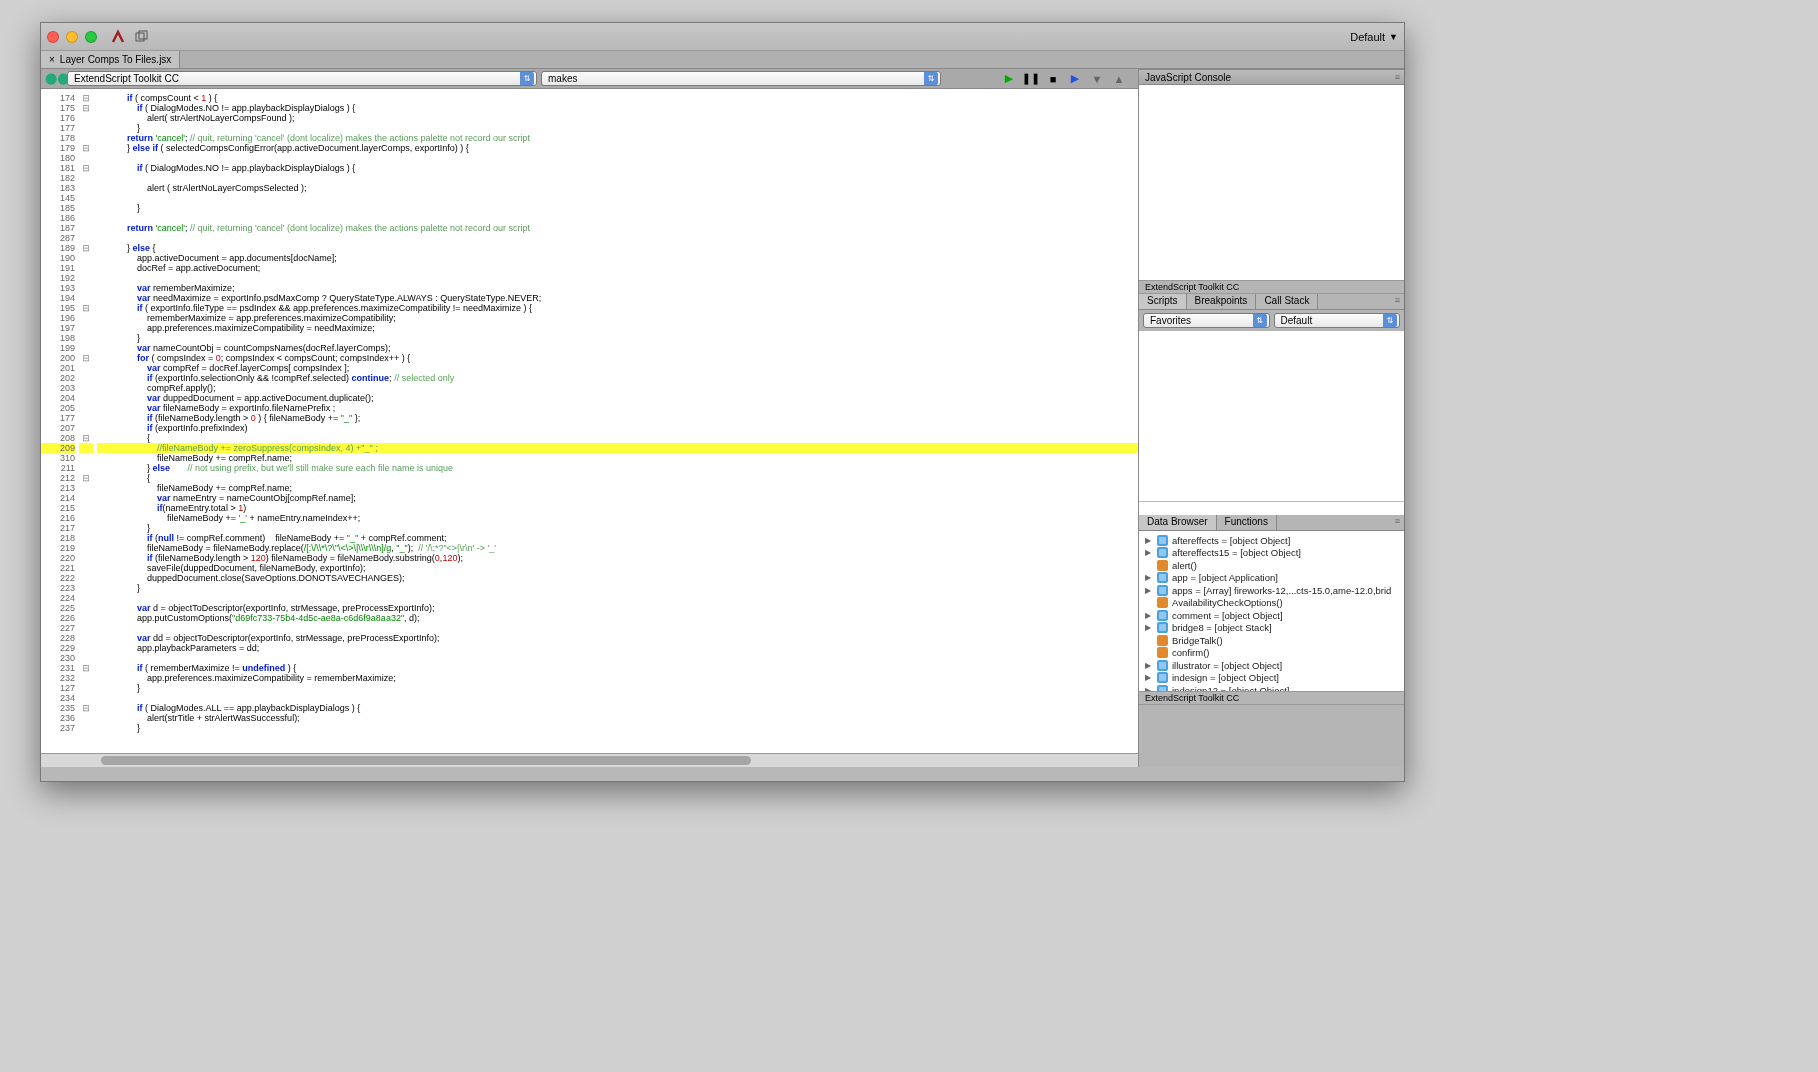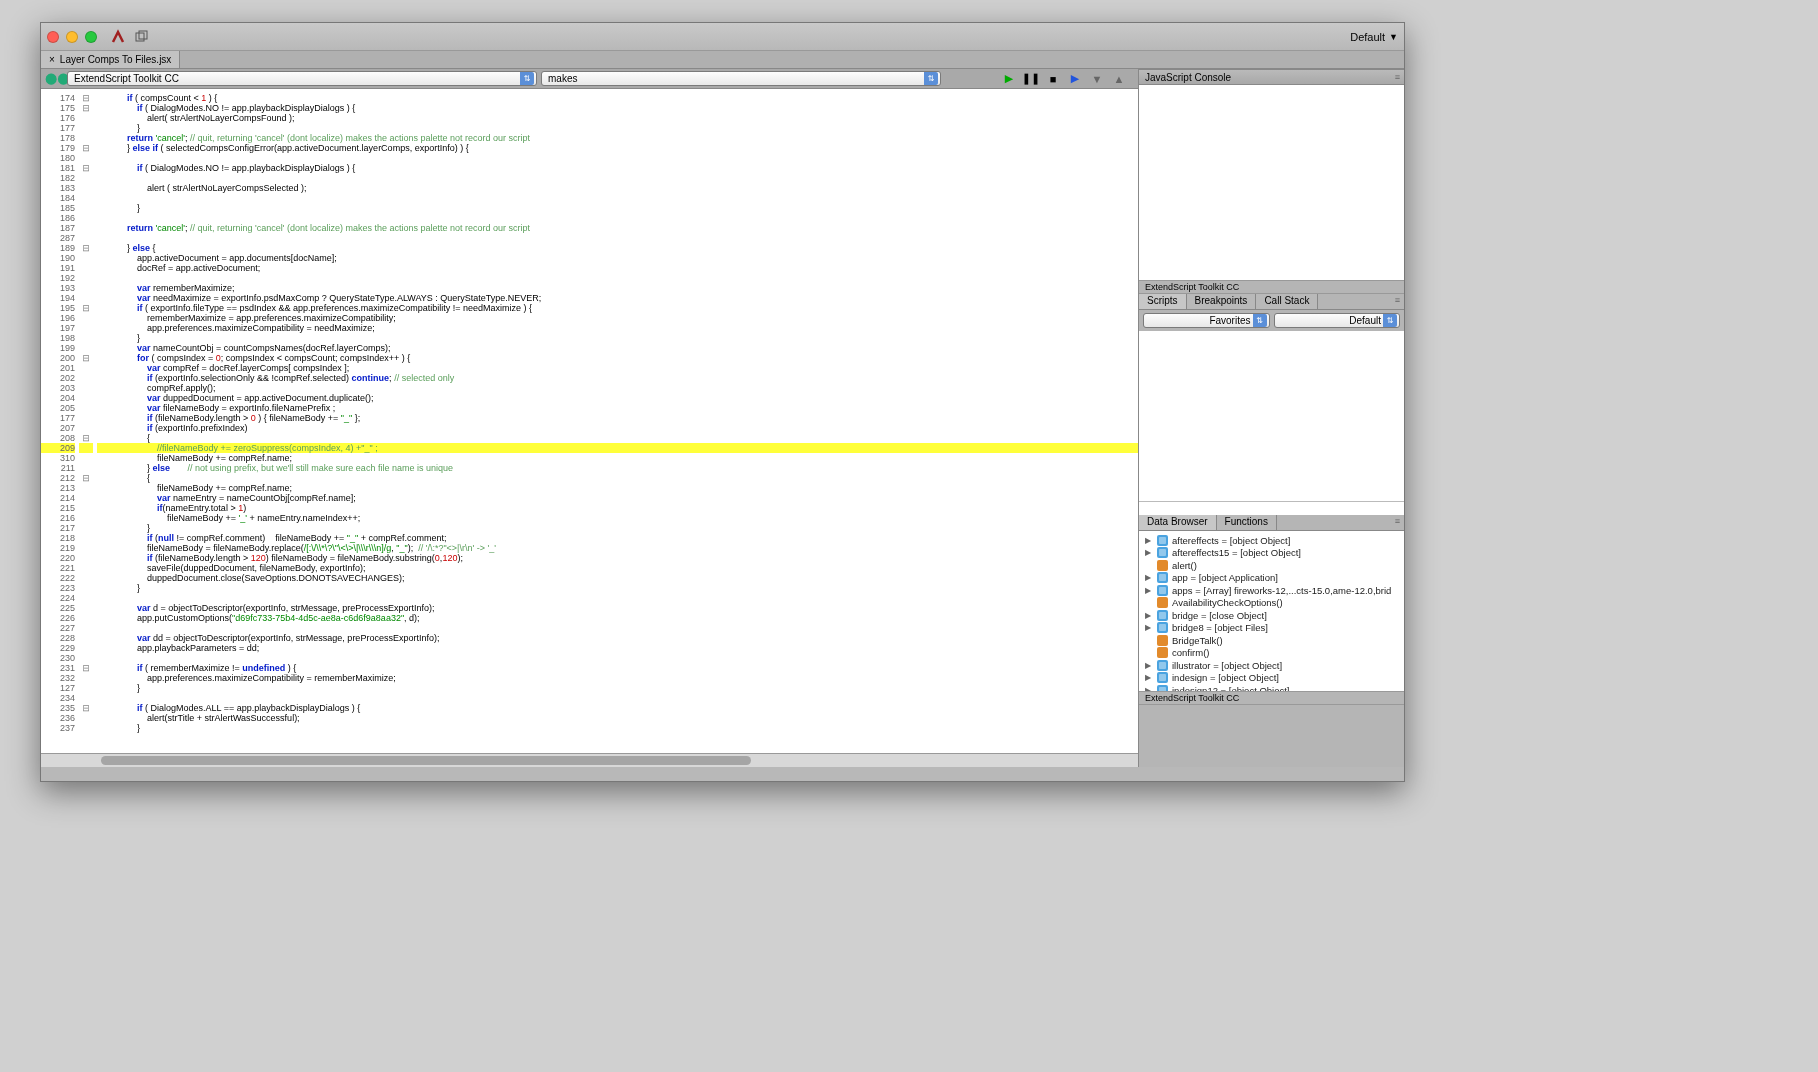--- a/index.html
+++ b/index.html
@@ -37,21 +37,21 @@
 .statusbar { height:14px; background:linear-gradient(#cfcfcf,#bcbcbc); border-top:1px solid #999; display:flex; align-items:center; justify-content:center; font-size:10px; color:#333; }
 .status-box { background:#d8d8d8; border:1px solid #999; padding:0 60px 0 6px; font-size:9px; }
 .panel-hdr { height:16px; background:linear-gradient(#bababa,#a8a8a8); border-bottom:1px solid #888; border-top:1px solid #888; font-size:10px; padding:1px 6px; display:flex; align-items:center; position:relative; }
 .panel-hdr .grip { margin-left:auto; font-size:9px; color:#666; letter-spacing:-2px; }
 .console-body { height:195px; background:#fff; }
 .mini-status { height:14px; background:#b5b5b5; font-size:9px; padding:1px 6px; border-top:1px solid #999; border-bottom:1px solid #999; }
 .tabs-row { height:16px; background:#b5b5b5; display:flex; border-bottom:1px solid #888; }
 .mini-tab { font-size:10px; padding:1px 8px; border-right:1px solid #888; background:#b9b9b9; }
 .mini-tab.active { background:#c7c7c7; }
 .dd-row { padding:3px 4px; display:flex; gap:4px; background:#b5b5b5; }
-.dd-small { flex:1;justify-content:flex-end; }
+.dd-small { flex:1; }
 .scripts-body { height:170px; background:#fff; }
 .search-row { height:14px; background:#fff; border-top:1px solid #bbb; }
 .browser-body { background:#fff; height:160px; overflow:hidden; font-size:9.5px; padding:3px 4px; }
 .obj-row { display:flex; align-items:center; gap:4px; height:12.5px; }
 .tw { width:10px; text-align:center; color:#666; font-size:8px; }
 .ico-cube { width:11px; height:11px; display:inline-block; background:#4aa3e0; border-radius:2px; position:relative; }
 .ico-cube::after { content:""; position:absolute; inset:2px; background:#fff; border-radius:1px; opacity:.4; }
 .ico-fn { width:11px; height:11px; display:inline-block; background:#e28a2b; border-radius:2px; }
 .obj-txt { color:#1a1a1a; }
 </style>
@@ -117,21 +117,21 @@
             <div style="">174</div>
             <div style="">175</div>
             <div style="">176</div>
             <div style="">177</div>
             <div style="">178</div>
             <div style="">179</div>
             <div style="">180</div>
             <div style="">181</div>
             <div style="">182</div>
             <div style="">183</div>
-            <div style="">184</div>
+            <div style="">145</div>
             <div style="">185</div>
             <div style="">186</div>
             <div style="">187</div>
             <div style="">287</div>
             <div style="">189</div>
             <div style="">190</div>
             <div style="">191</div>
             <div style="">192</div>
             <div style="">193</div>
             <div style="">194</div>
@@ -312,26 +312,26 @@
             <span class="obj-txt">apps = [Array] fireworks-12,...cts-15.0,ame-12.0,brid</span>
           </div>
           <div class="obj-row">
     <span class="tw">&nbsp;</span>
     <span class="ico-fn"></span>
             <span class="obj-txt">AvailabilityCheckOptions()</span>
           </div>
           <div class="obj-row">
     <span class="tw">▶</span>
     <span class="ico-cube"></span>
-            <span class="obj-txt">bridge = [close Object]</span>
-          </div>
-          <div class="obj-row">
-    <span class="tw">▶</span>
-    <span class="ico-cube"></span>
-            <span class="obj-txt">bridge8 = [object Files]</span>
+            <span class="obj-txt">comment = [object Object]</span>
+          </div>
+          <div class="obj-row">
+    <span class="tw">▶</span>
+    <span class="ico-cube"></span>
+            <span class="obj-txt">bridge8 = [object Stack]</span>
           </div>
           <div class="obj-row">
     <span class="tw">&nbsp;</span>
     <span class="ico-fn"></span>
             <span class="obj-txt">BridgeTalk()</span>
           </div>
           <div class="obj-row">
     <span class="tw">&nbsp;</span>
     <span class="ico-fn"></span>
             <span class="obj-txt">confirm()</span>

